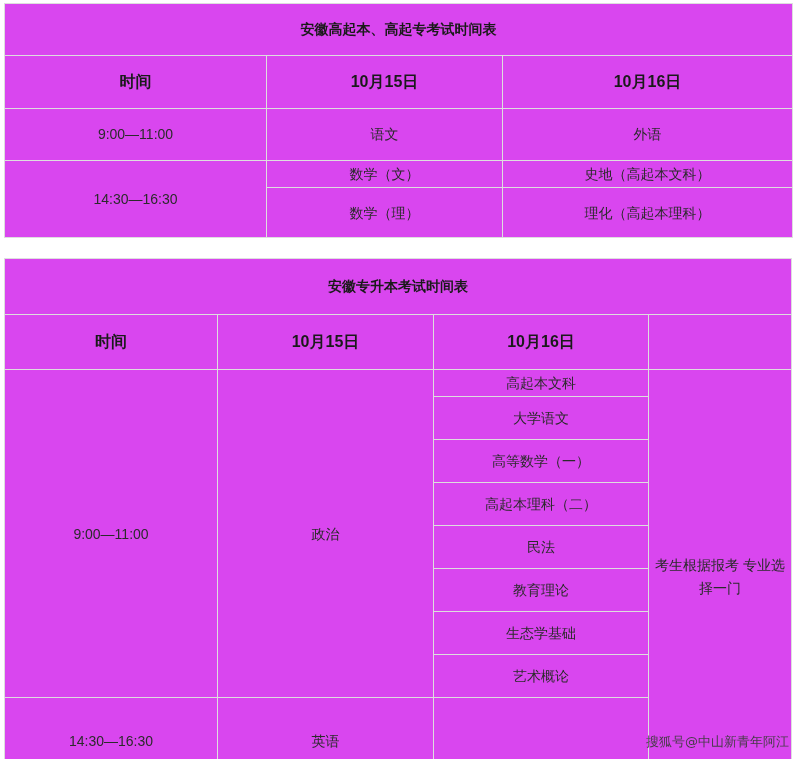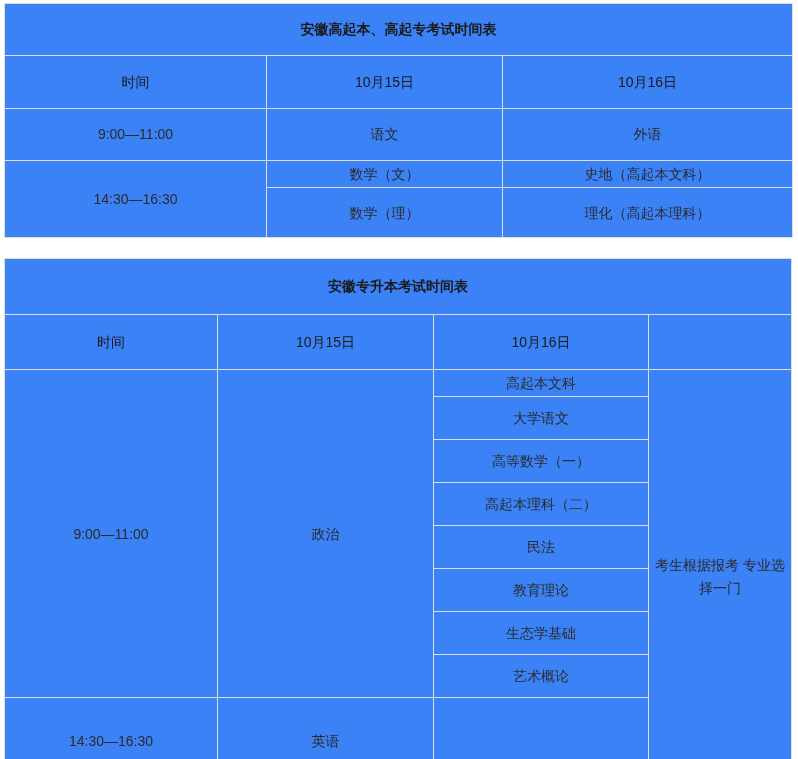--- a/index.html
+++ b/index.html
@@ -17,39 +17,39 @@
   }
   .page {
     position: relative;
     width: 798px;
     height: 759px;
   }
 
   table.sched {
     border-collapse: collapse;
     table-layout: fixed;
-    background: #3b82f6;
+    background: #d946ef;
   }
   table.sched td {
     border: 1px solid #dedede;
     text-align: center;
     vertical-align: middle;
     font-size: 14px;
     color: #2b2b2b;
     line-height: 1.6;
     padding: 2px 4px;
   }
   table.sched td.title {
     font-weight: bold;
     font-size: 14px;
     color: #1a1a1a;
   }
   table.sched td.colhead {
-    font-weight: normal;
-    font-size: 14px;
+    font-weight: bold;
+    font-size: 16px;
     color: #1a1a1a;
   }
 
   
   #table-gaoqi-wrap {
     position: absolute;
     left: 4px;
     top: 3px;
     width: 788px;
   }
@@ -175,14 +175,17 @@
 
         <tr>
           <td style="height:81px">14:30—16:30</td>
           <td>英语</td>
           <td></td>
         </tr>
       </tbody>
     </table>
   </div>
 
+  <div class="watermark">
+    <span>搜狐号</span><span class="wm-at">@</span><span>中山新青年阿江</span>
+  </div>
 
 </div>
 
 </body></html>

